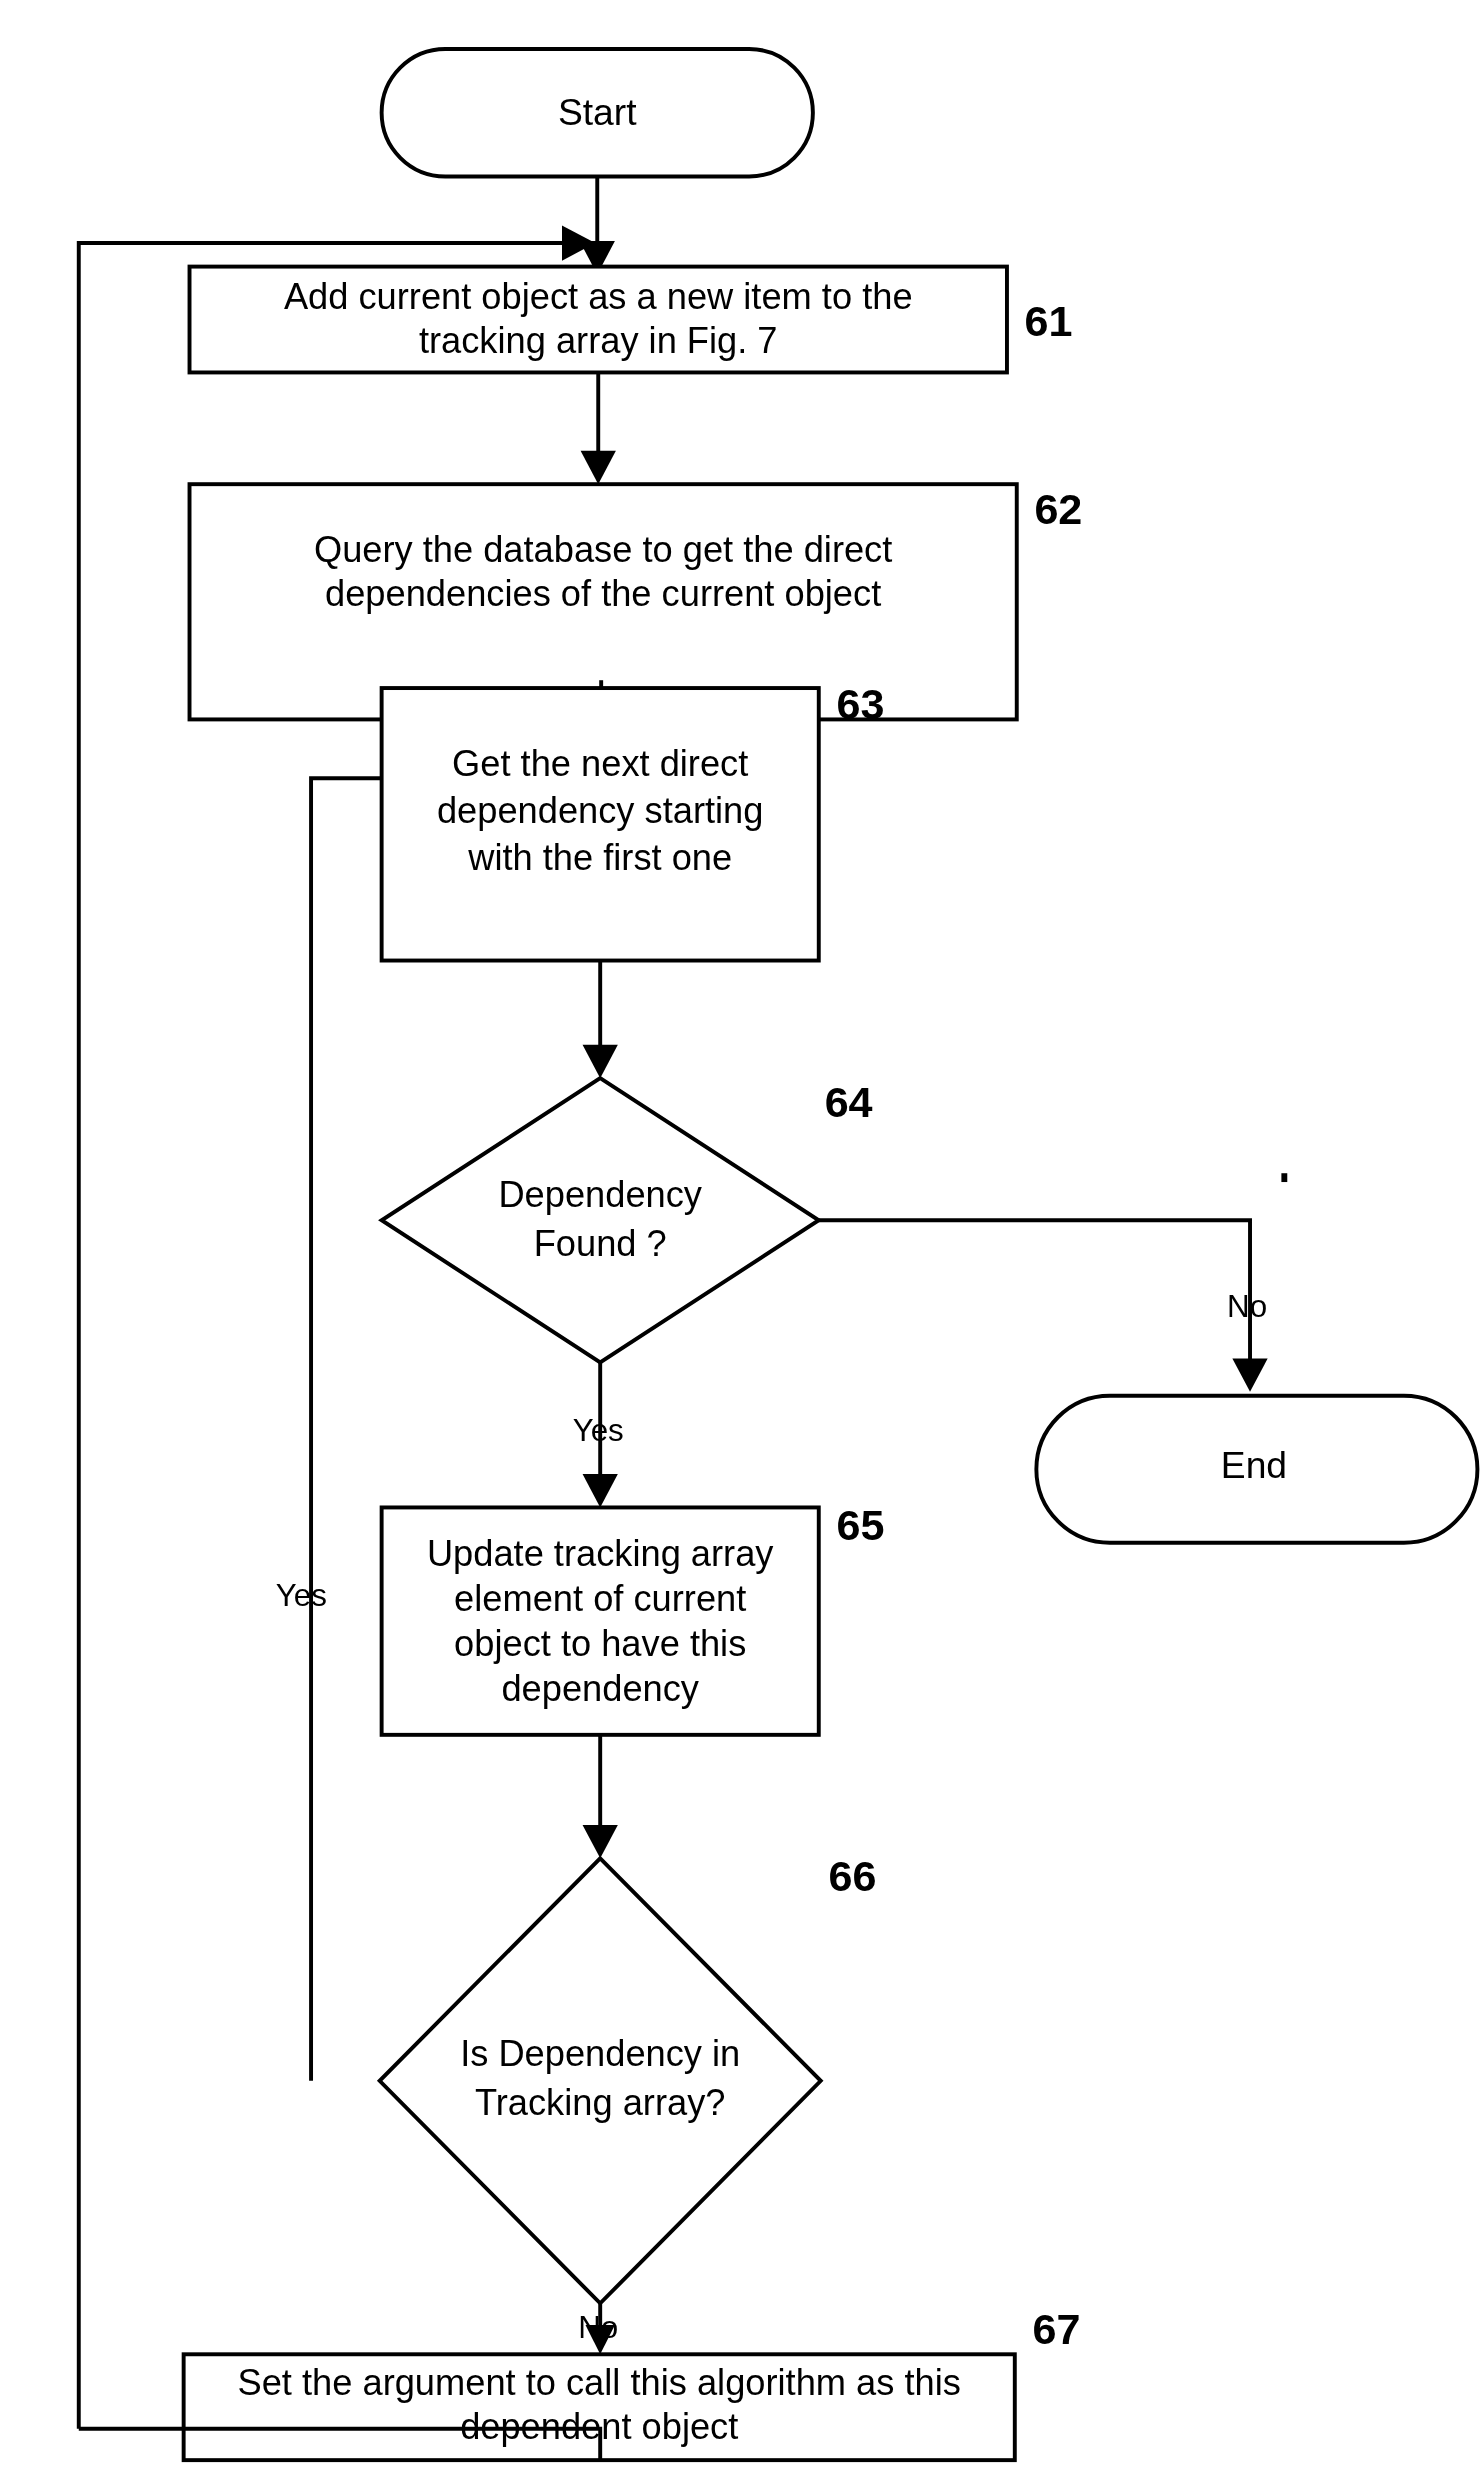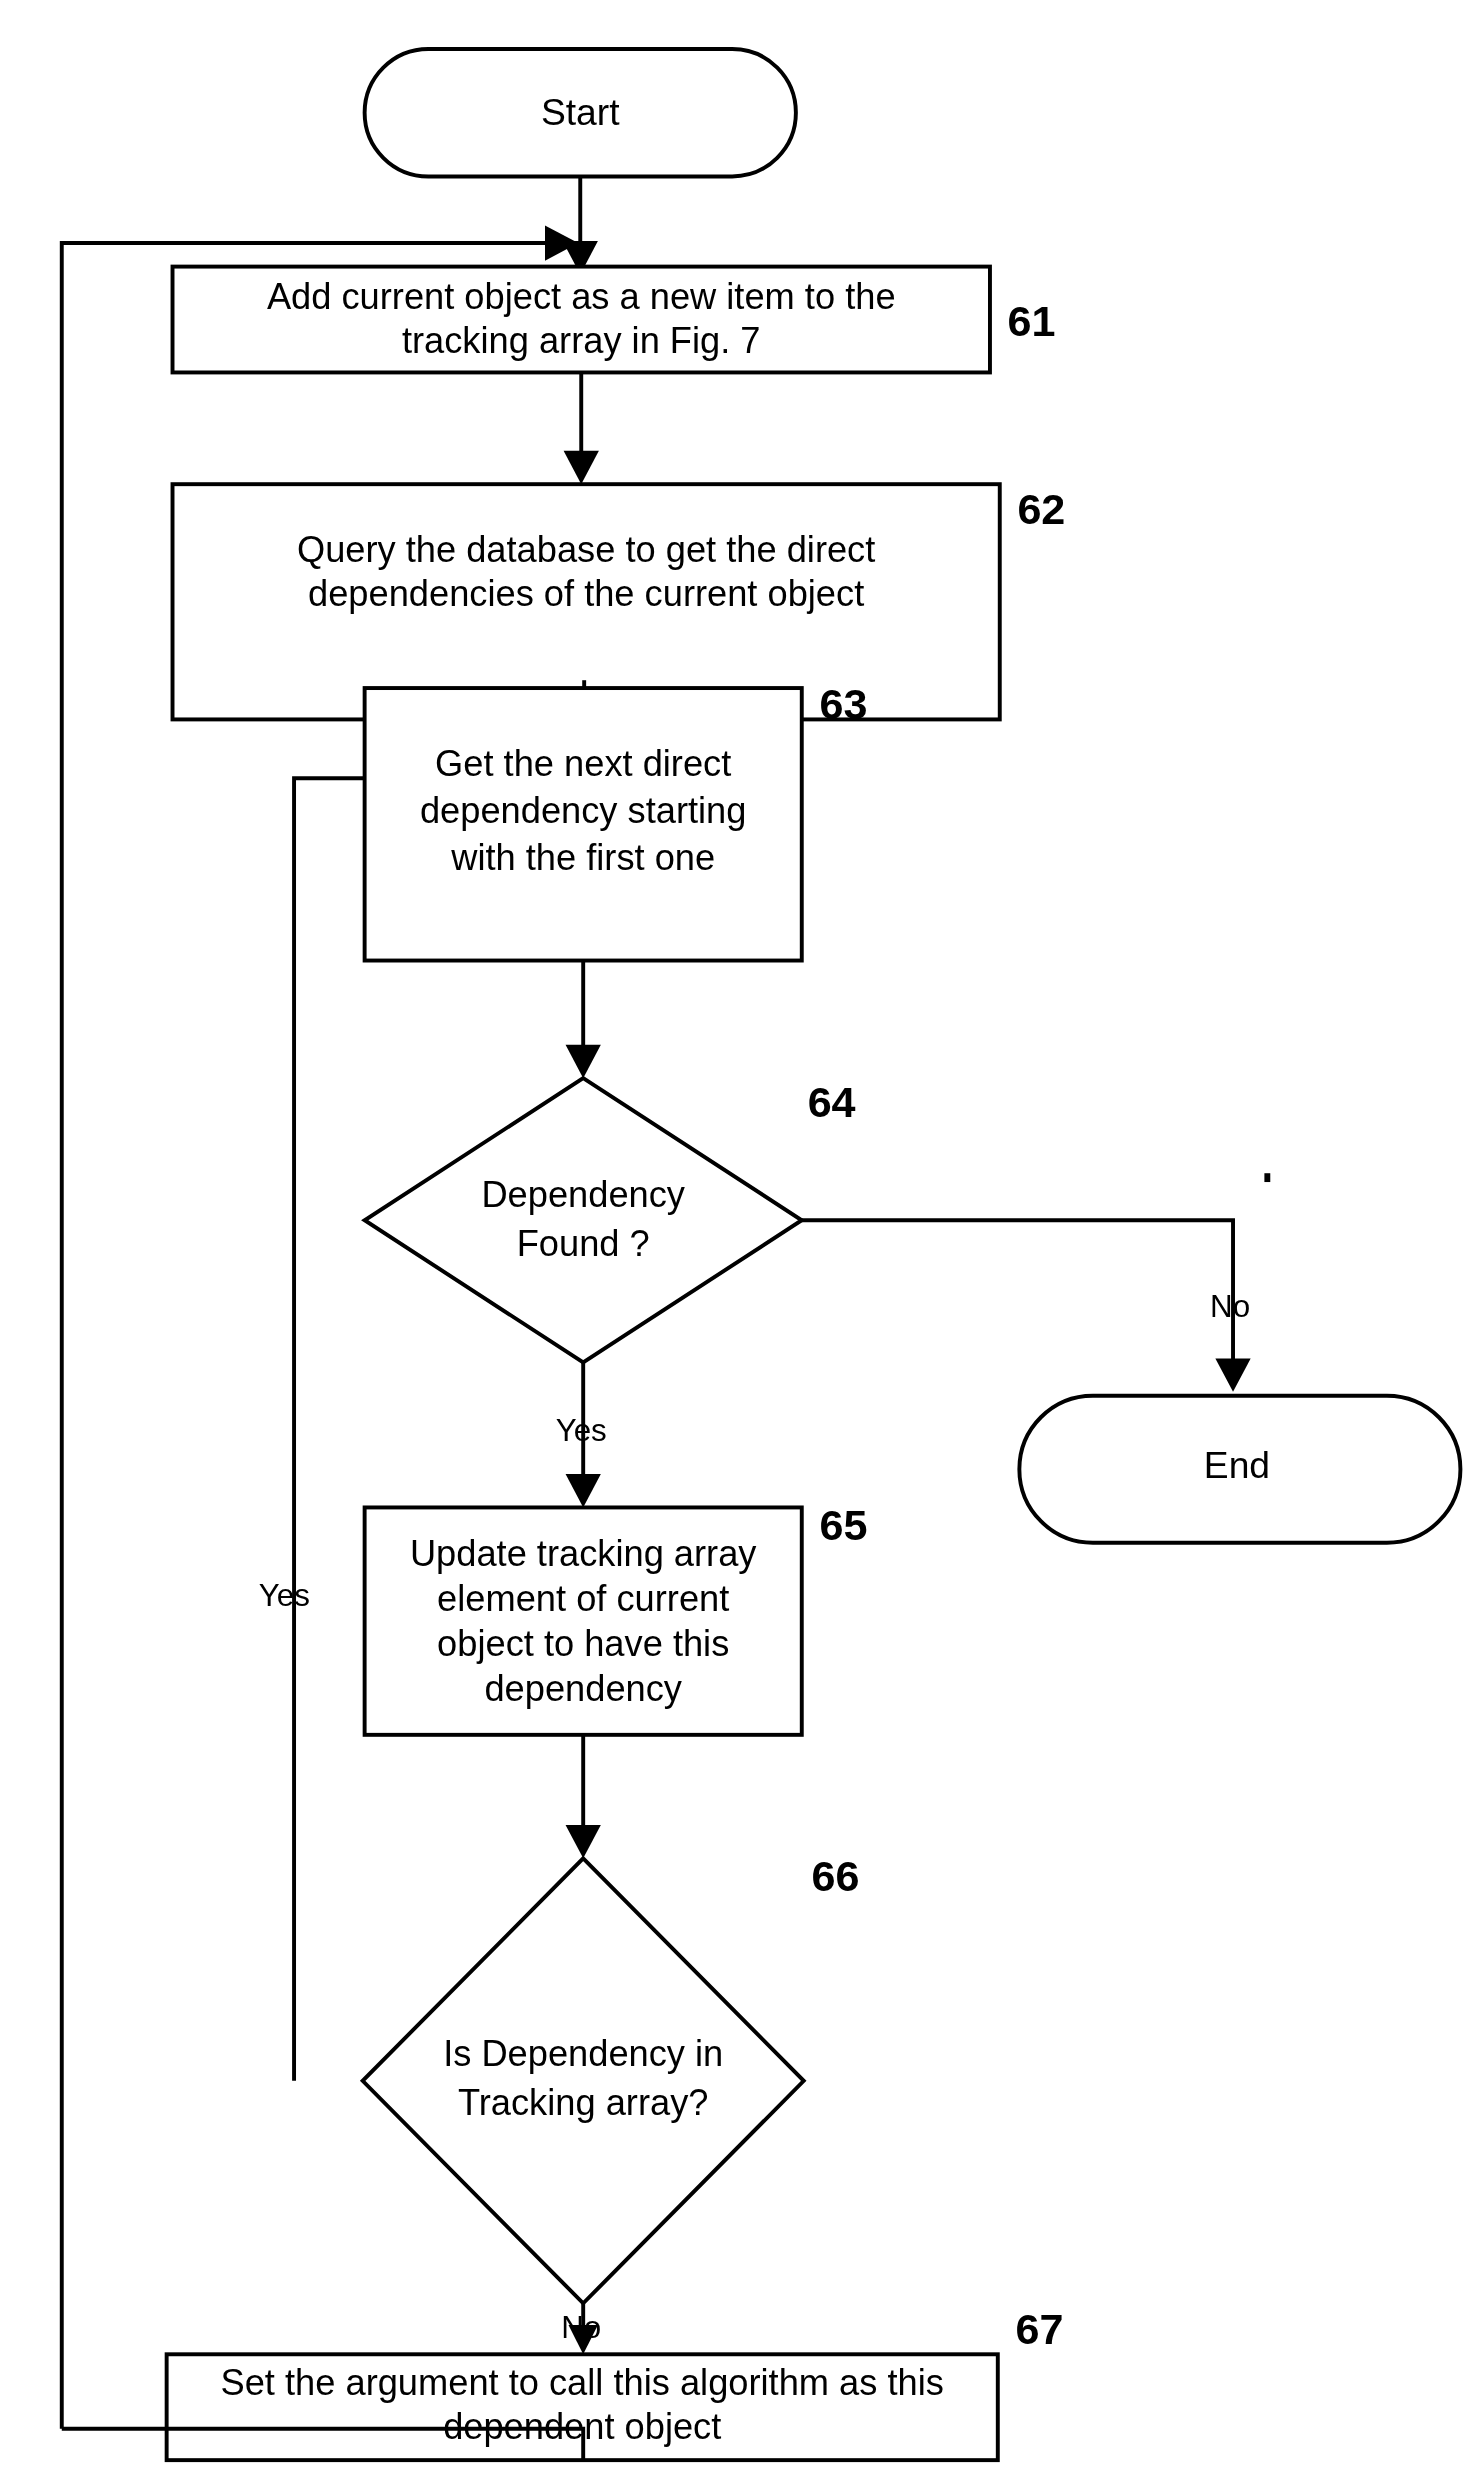--- a/index.html
+++ b/index.html
@@ -11,20 +11,21 @@
     font-family: "Liberation Sans", sans-serif;
     width: 1482px;
     height: 2467px;
     overflow: hidden;
   }
   #flow-root {
     position: relative;
     width: 1353px;
     height: 2467px;
     background: #ffffff;
+    margin-left: 17px;
   }
   svg.flowchart {
     display: block;
     width: 1482px;
     height: 2467px;
   }
   .shape-fill {
     fill: #ffffff;
     stroke: #000000;
     stroke-width: 4;

